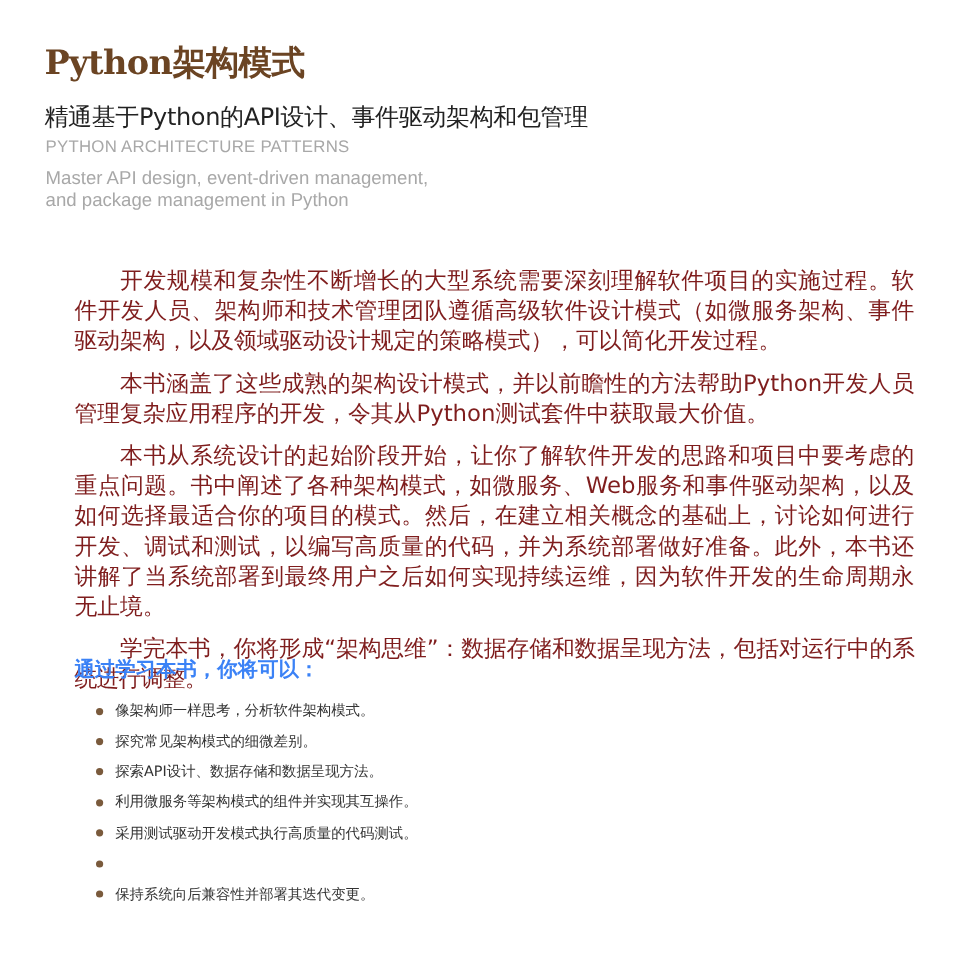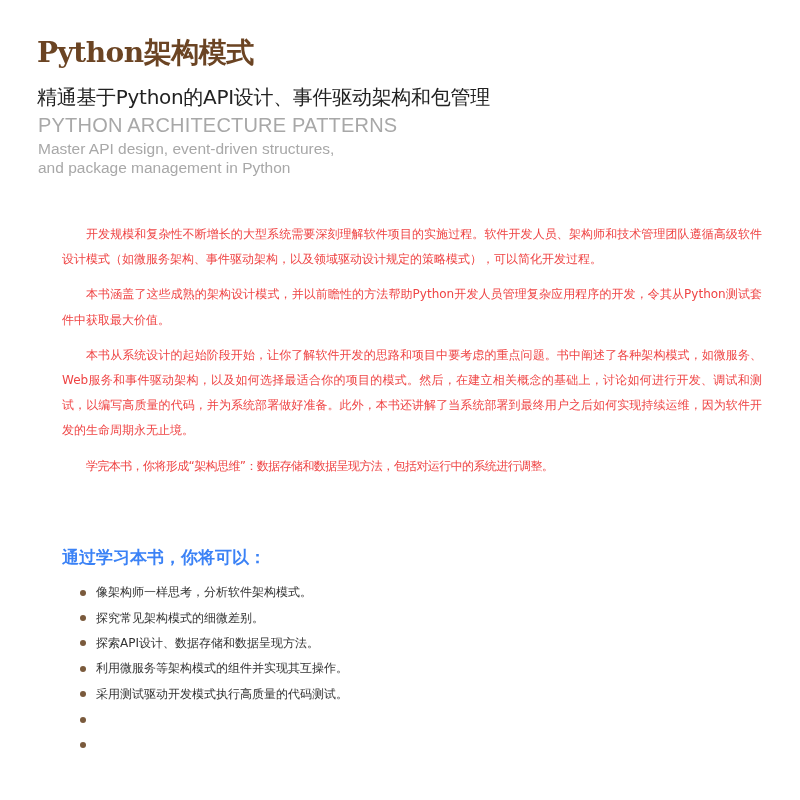--- a/index.html
+++ b/index.html
@@ -1,36 +1,36 @@
 <!DOCTYPE html>
 <html><head>
   <meta charset="utf-8">
   <style>
     html, body { margin: 0; padding: 0; background: #ffffff; }
     body { width: 800px; height: 800px; overflow: hidden; position: relative; font-family: "DejaVu Sans", sans-serif; color: #333; }
     .title { position: absolute; left: 37px; top: 34px; font-family: "DejaVu Serif", serif; font-weight: bold; font-size: 28px; color: #6b4423; letter-spacing: -0.5px; white-space: nowrap; }
     .subtitle-cn { position: absolute; left: 37px; top: 84px; font-size: 20px; color: #222; white-space: nowrap; letter-spacing: -0.3px; }
-    .subtitle-en { position: absolute; left: 38px; top: 114px; font-family: "Liberation Sans", sans-serif; font-size: 20px; color: #a8a8a8; white-space: nowrap; letter-spacing: 0.2px; }
+    .subtitle-en { position: absolute; left: 38px; top: 114px; font-family: "Liberation Sans", sans-serif; font-size: 14px; color: #a8a8a8; white-space: nowrap; letter-spacing: 0.2px; }
     .tagline { position: absolute; left: 38px; top: 139px; font-family: "Liberation Sans", sans-serif; font-size: 15.5px; color: #a8a8a8; line-height: 19px; }
-    .body { position: absolute; left: 62px; top: 222px; width: 700px; font-size: 12px; color: #ef4444; line-height: 25.2px; }
+    .body { position: absolute; left: 62px; top: 222px; width: 700px; font-size: 19px; color: #7f1d1d; line-height: 25.2px; }
     .body p { margin: 0 0 10px 0; text-indent: 2em; text-align: justify; }
     .body p.last { letter-spacing: -0.6px; }
     .learn-heading { position: absolute; left: 62px; top: 546px; font-size: 17px; font-weight: bold; color: #3b82f6; }
     .learn-list { position: absolute; left: 80px; top: 580px; margin: 0; padding: 0; list-style: none; font-size: 12px; color: #333; }
     .learn-list li { display: flex; align-items: center; height: 25.4px; }
     .bullet { width: 6px; height: 6px; border-radius: 50%; background: #7a5a3c; margin-right: 10px; flex: 0 0 auto; }
   </style>
 </head>
 <body>
 
 <div class="title">Python架构模式</div>
 <div class="subtitle-cn">精通基于Python的API设计、事件驱动架构和包管理</div>
 <div class="subtitle-en">PYTHON ARCHITECTURE PATTERNS</div>
 <div class="tagline">
-  <div>Master API design, event-driven structures,</div>
+  <div>Master API design, event-driven management,</div>
   <div>and package management in Python</div>
 </div>
 
 <div class="body">
   <p>开发规模和复杂性不断增长的大型系统需要深刻理解软件项目的实施过程。软件开发人员、架构师和技术管理团队遵循高级软件设计模式（如微服务架构、事件驱动架构，以及领域驱动设计规定的策略模式），可以简化开发过程。</p>
   <p>本书涵盖了这些成熟的架构设计模式，并以前瞻性的方法帮助Python开发人员管理复杂应用程序的开发，令其从Python测试套件中获取最大价值。</p>
   <p>本书从系统设计的起始阶段开始，让你了解软件开发的思路和项目中要考虑的重点问题。书中阐述了各种架构模式，如微服务、Web服务和事件驱动架构，以及如何选择最适合你的项目的模式。然后，在建立相关概念的基础上，讨论如何进行开发、调试和测试，以编写高质量的代码，并为系统部署做好准备。此外，本书还讲解了当系统部署到最终用户之后如何实现持续运维，因为软件开发的生命周期永无止境。</p>
   <p class="last">学完本书，你将形成“架构思维”：数据存储和数据呈现方法，包括对运行中的系统进行调整。</p>
 </div>
 
@@ -54,14 +54,15 @@
     </li>
   <li>
       <span class="bullet"></span>
       <span>采用测试驱动开发模式执行高质量的代码测试。</span>
     </li>
   <li>
       <span class="bullet"></span>
     </li>
   <li>
       <span class="bullet"></span>
+      <span>保持系统向后兼容性并部署其迭代变更。</span>
     </li>
 </ul>
 
 </body></html>

